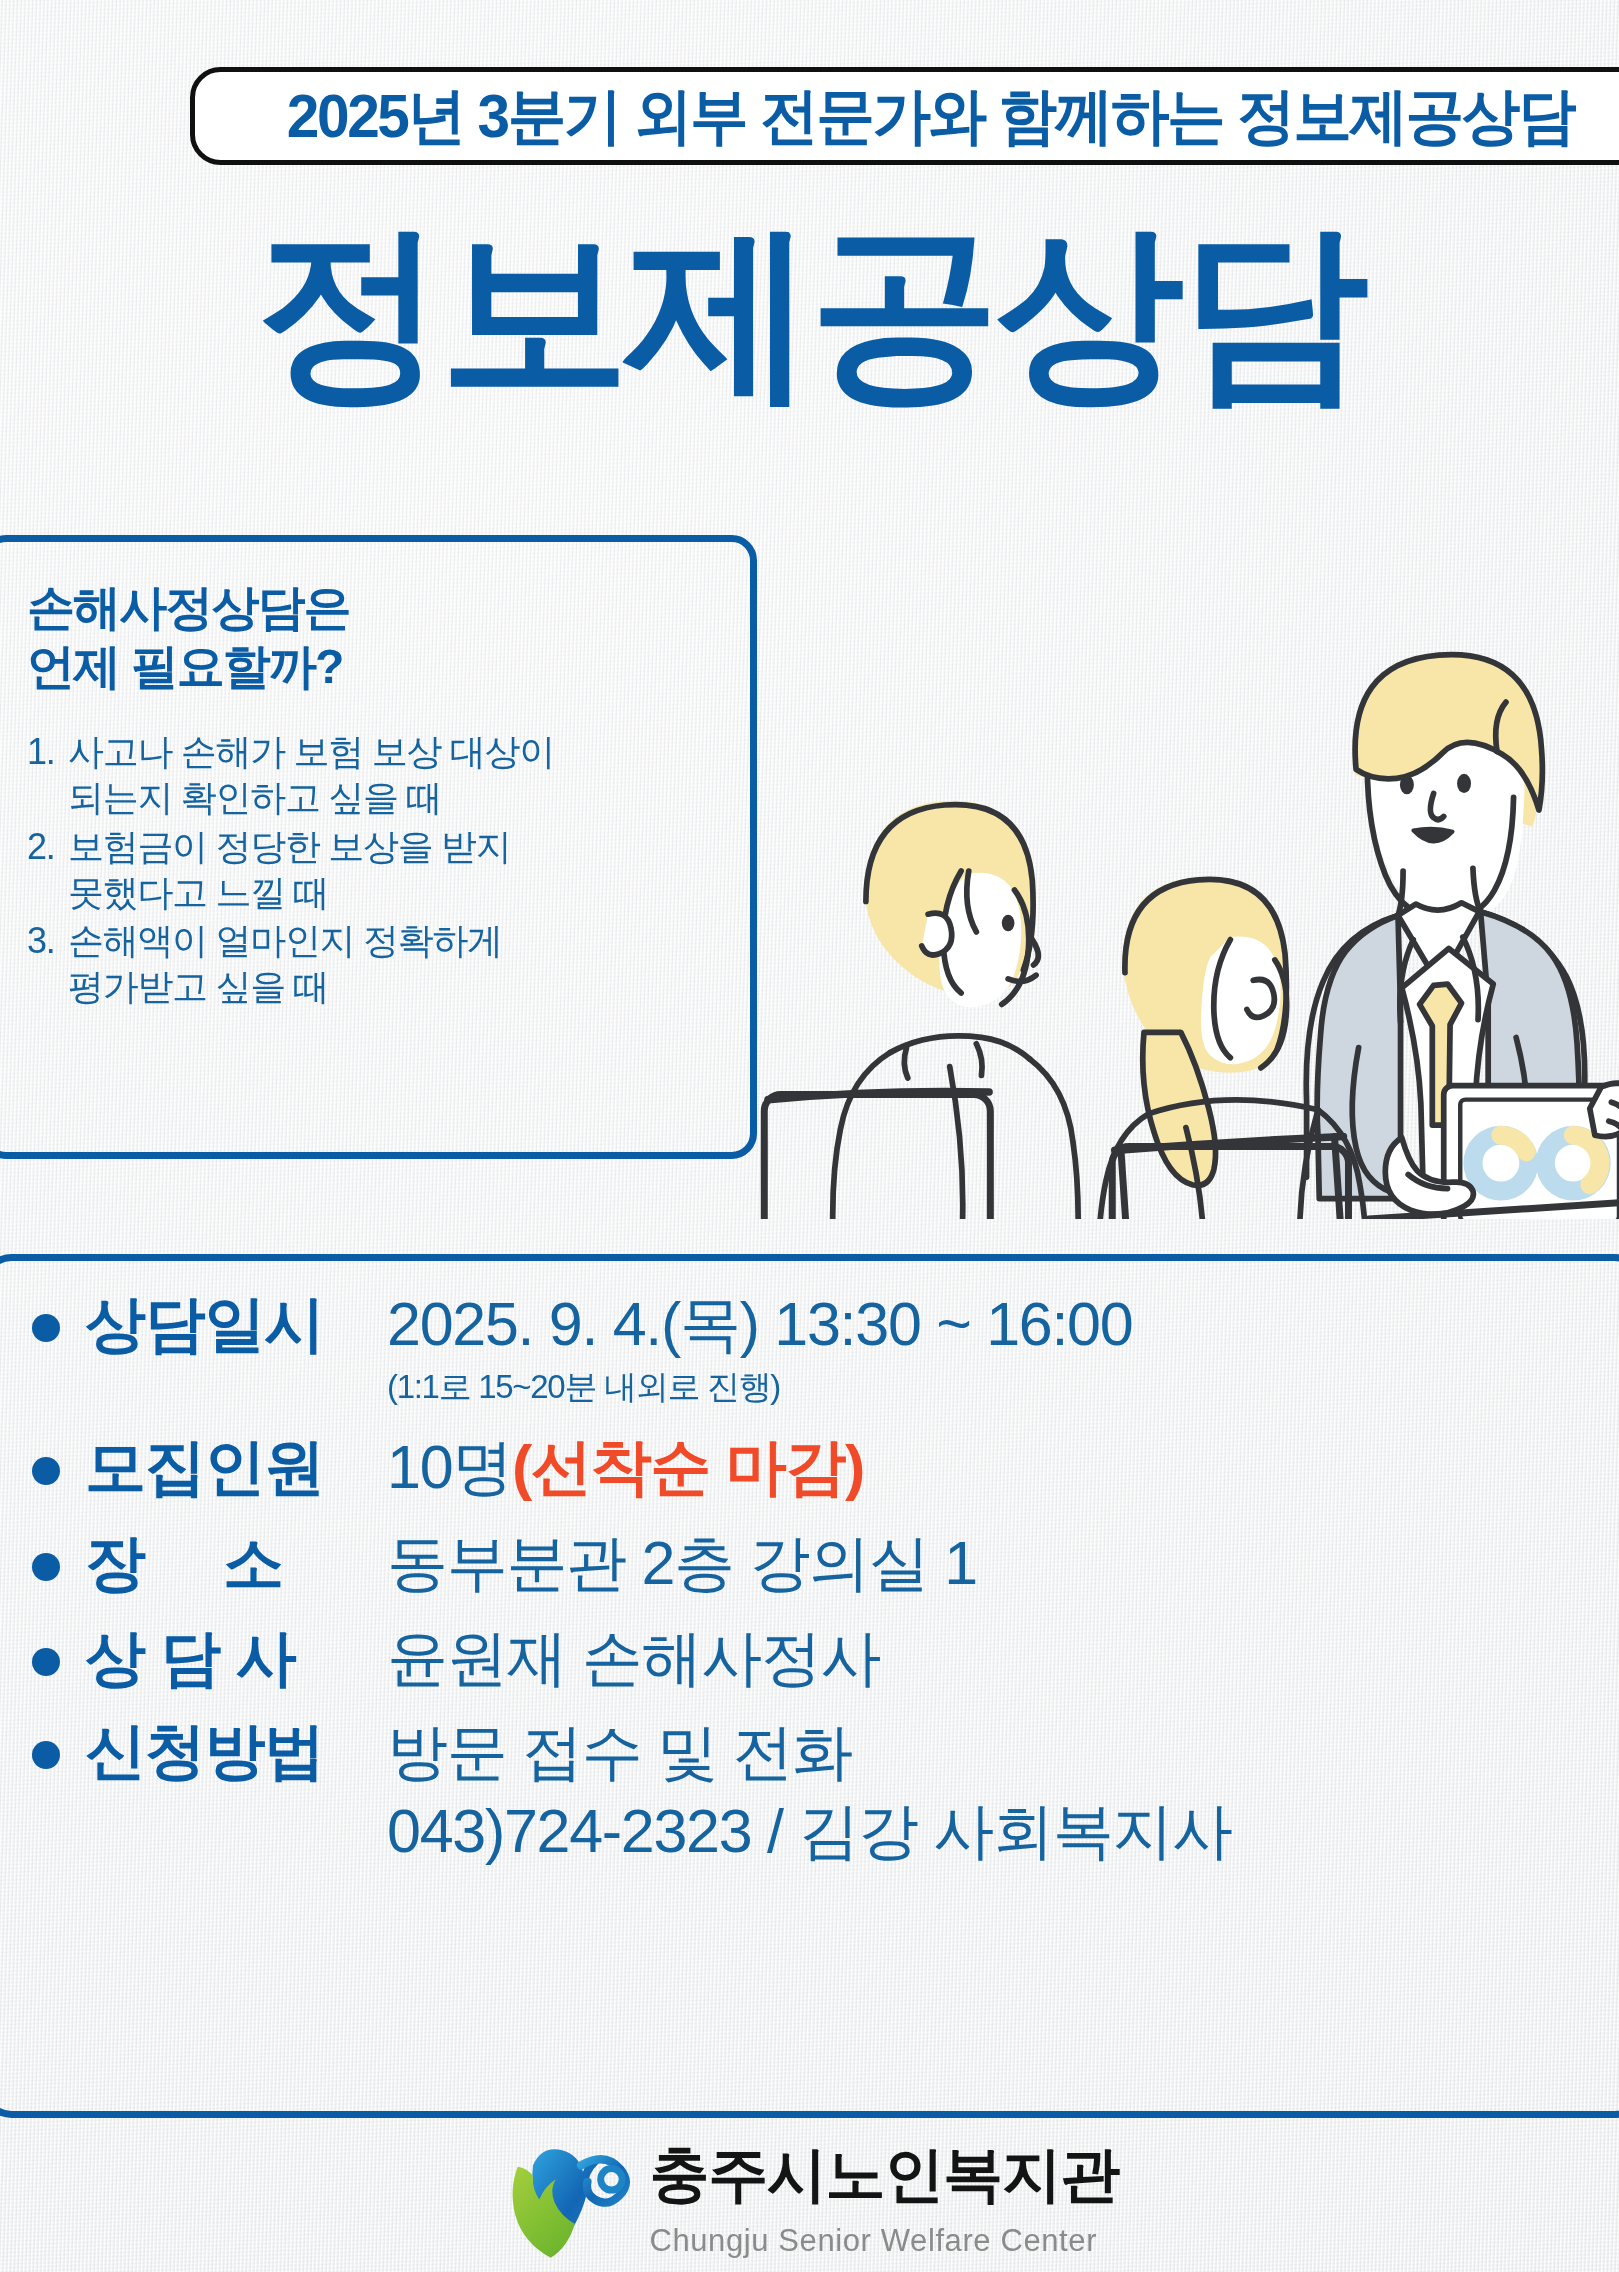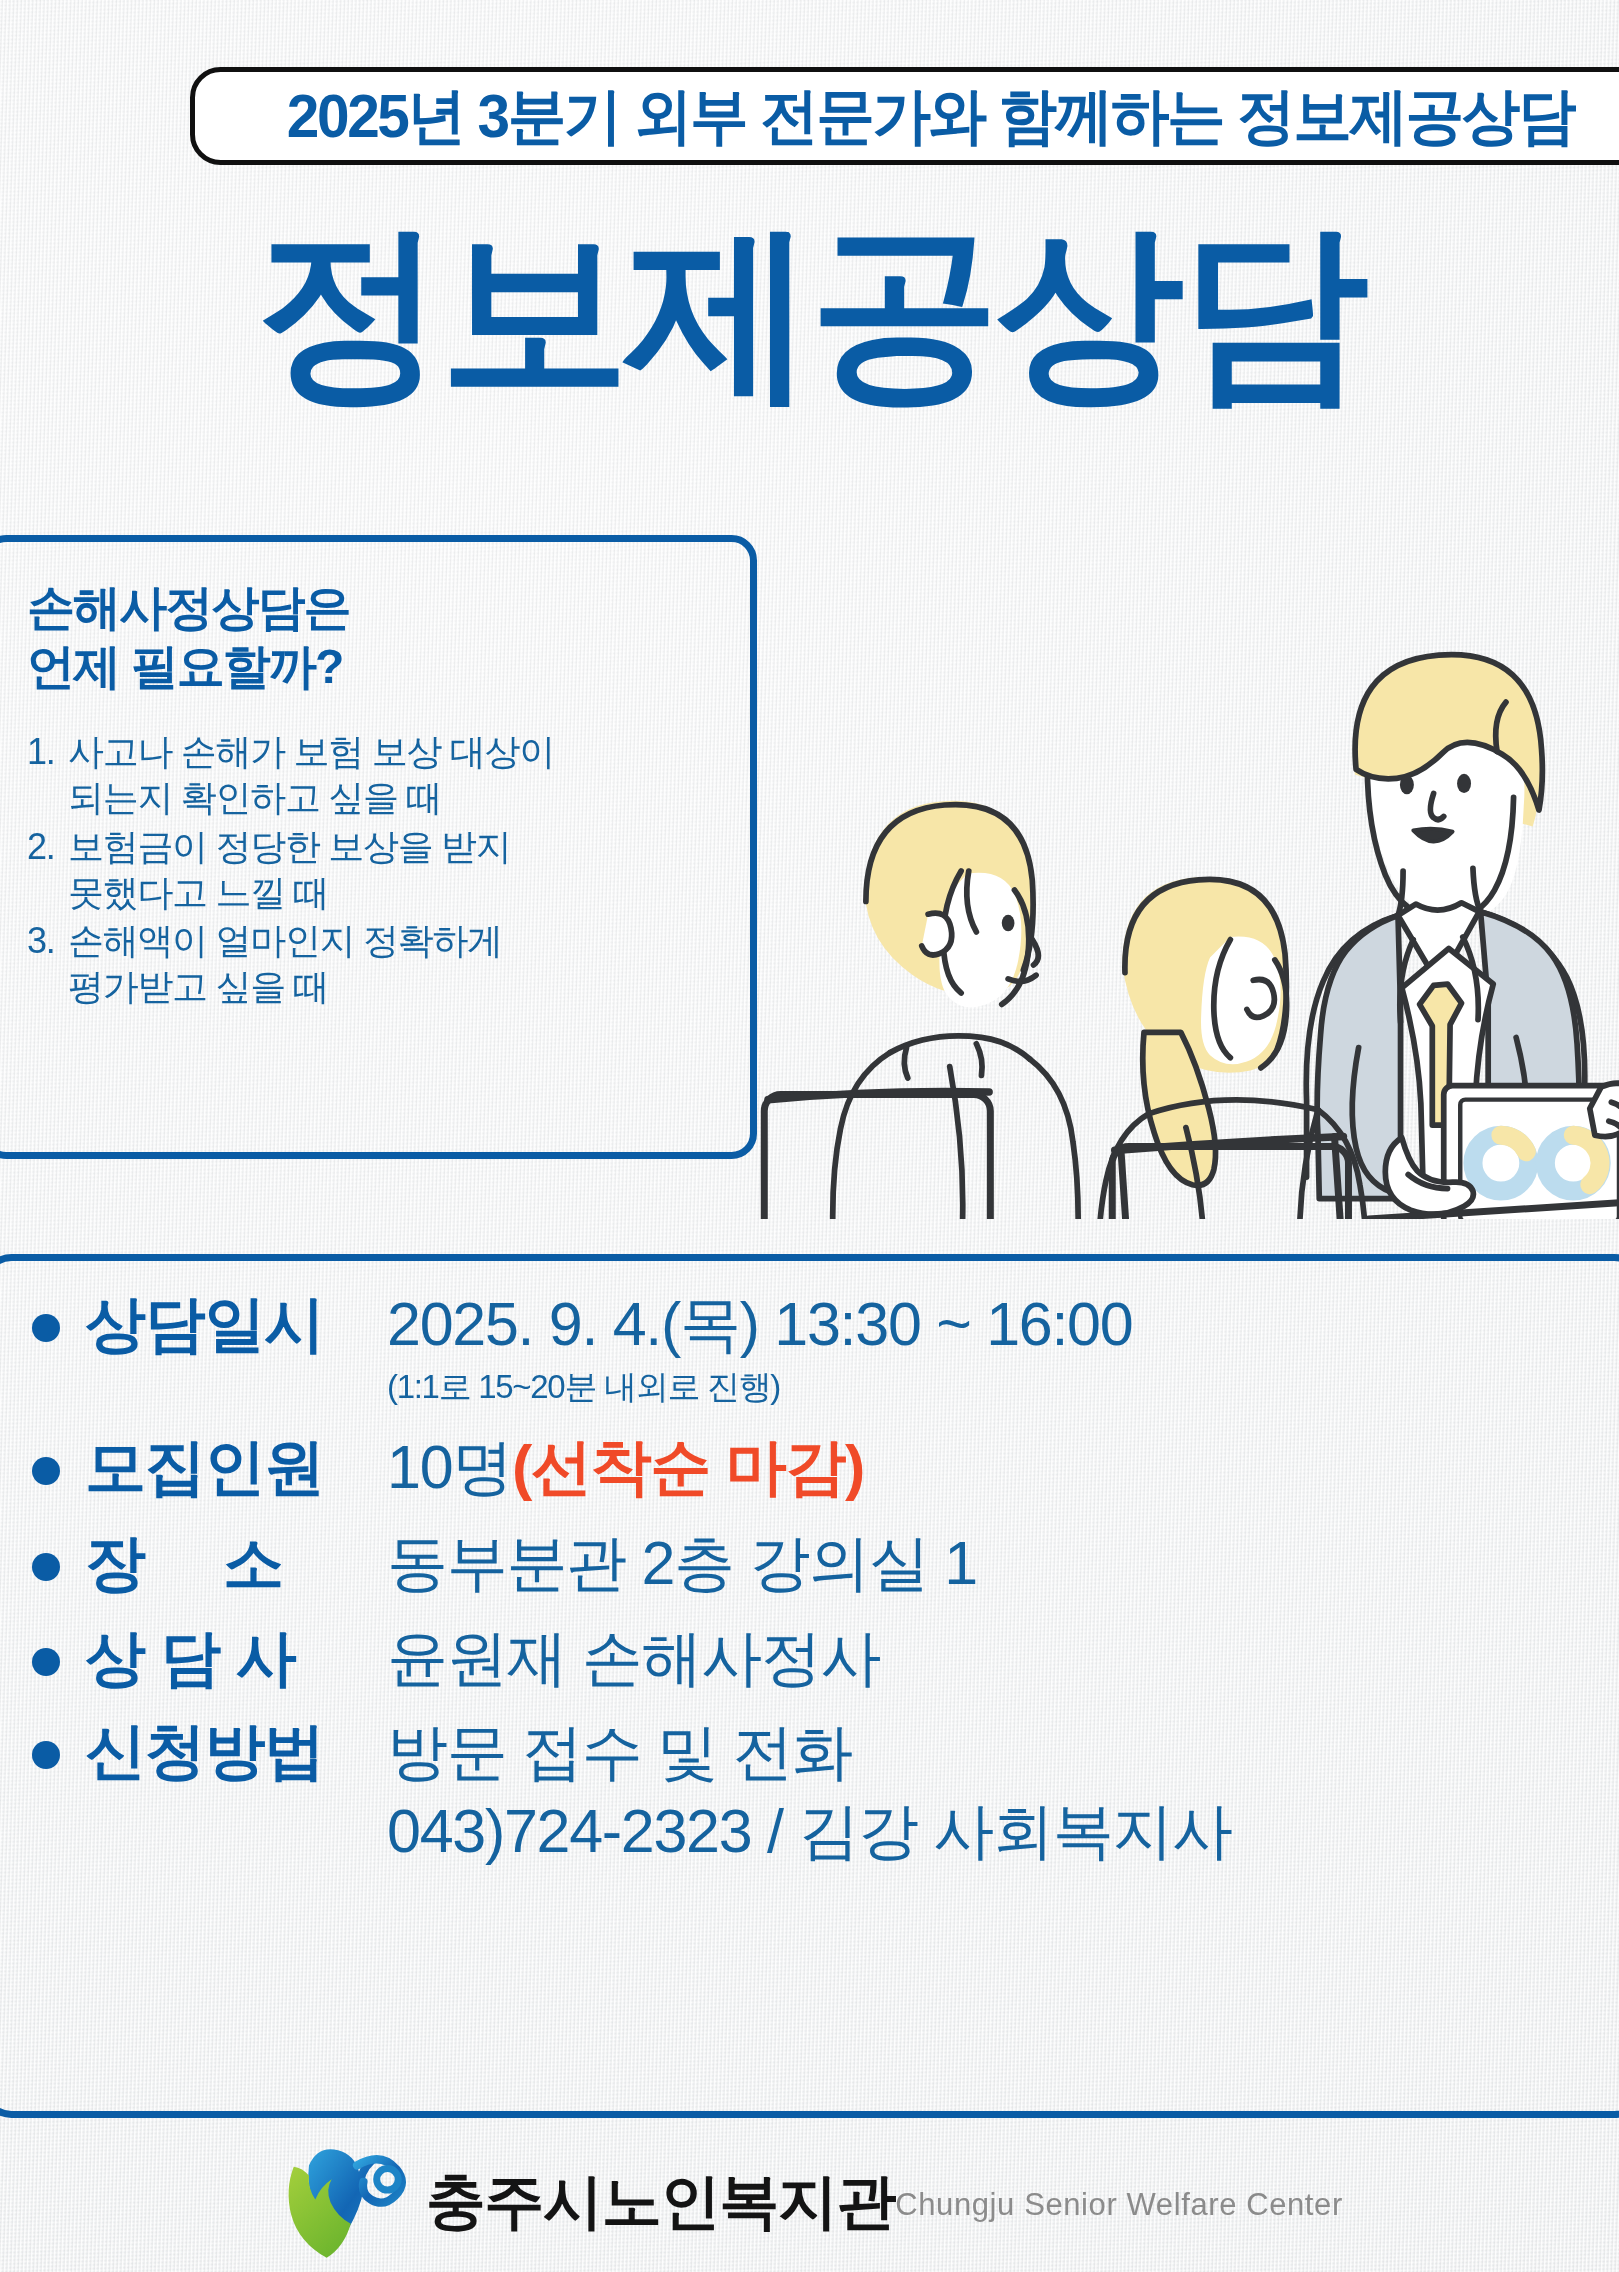--- a/index.html
+++ b/index.html
@@ -188,21 +188,21 @@
     top: 2130px;
     width: 1619px;
     height: 142px;
     display: flex;
     align-items: center;
     justify-content: center;
     gap: 16.5px;
   }
   #logo-mark { width: 133px; height: 121px; flex: 0 0 auto; }
   #logo-mark svg { display:block; width:100%; height:100%; }
-  #logo-text { display: flex; flex-direction: row; justify-content: center; }
+  #logo-text { display: flex; flex-direction: column; justify-content: center; }
   #logo-kr {
     color: #141414;
     font-size: 60px;
     font-weight: 700;
     letter-spacing: -1.3px;
     line-height: 1.05;
     white-space: nowrap;
   }
   #logo-en {
     color: #8b8b8b;

